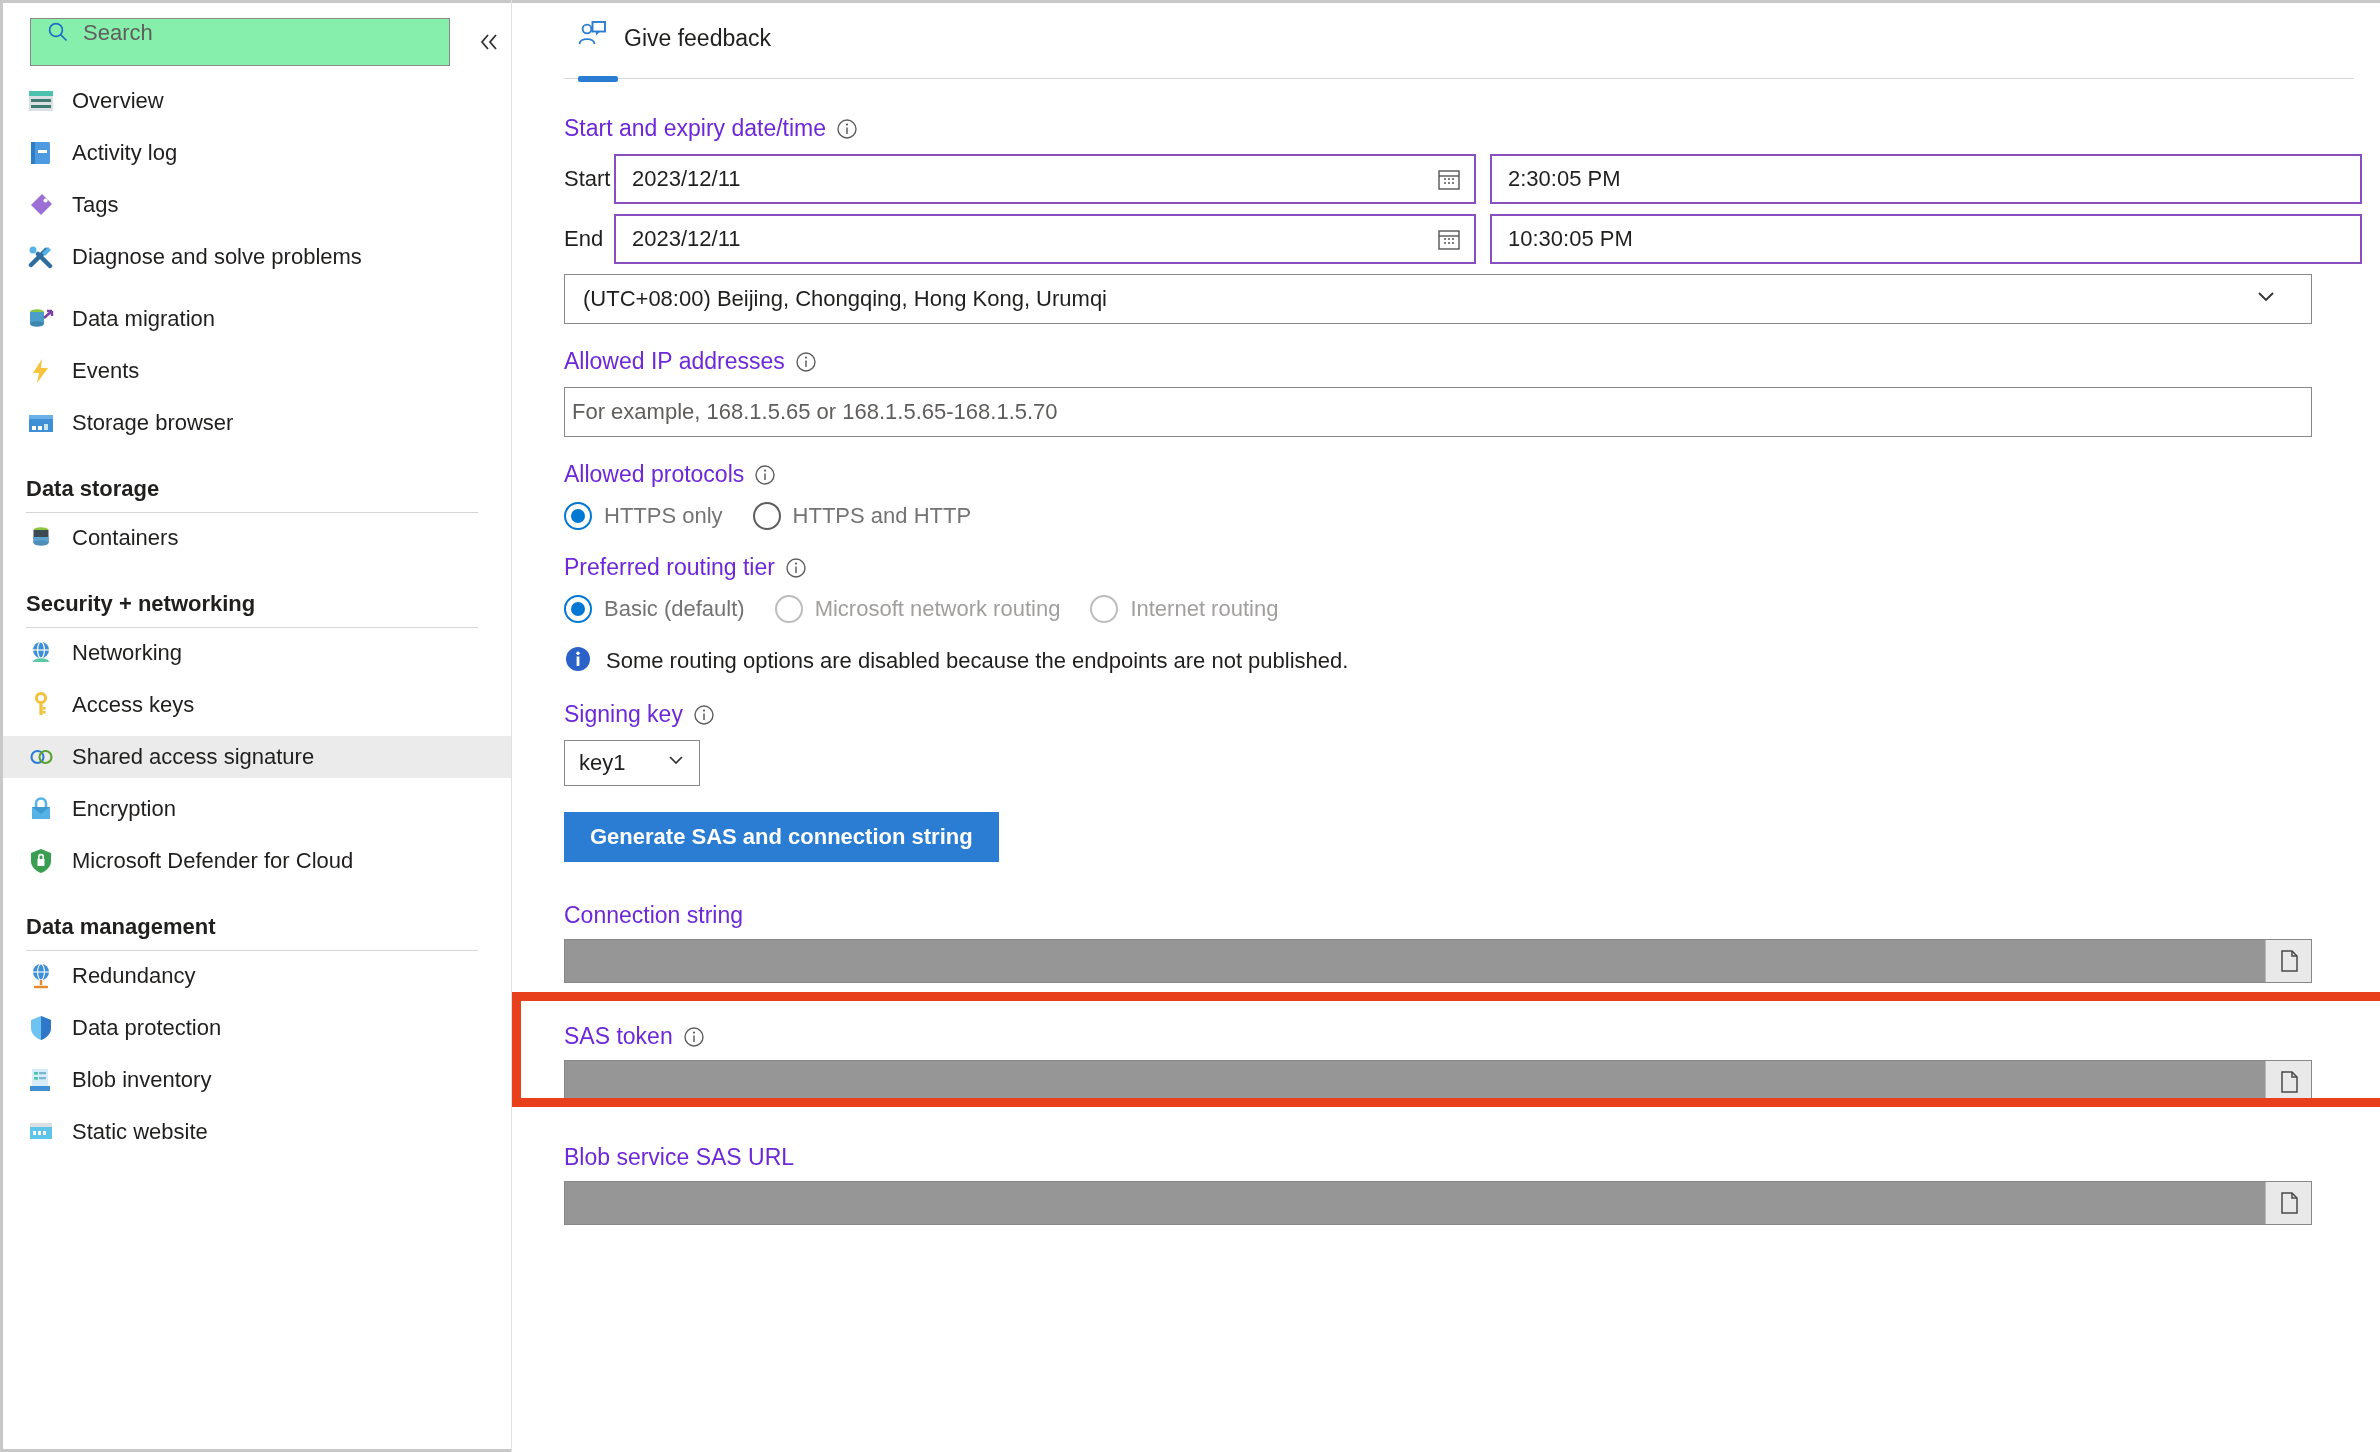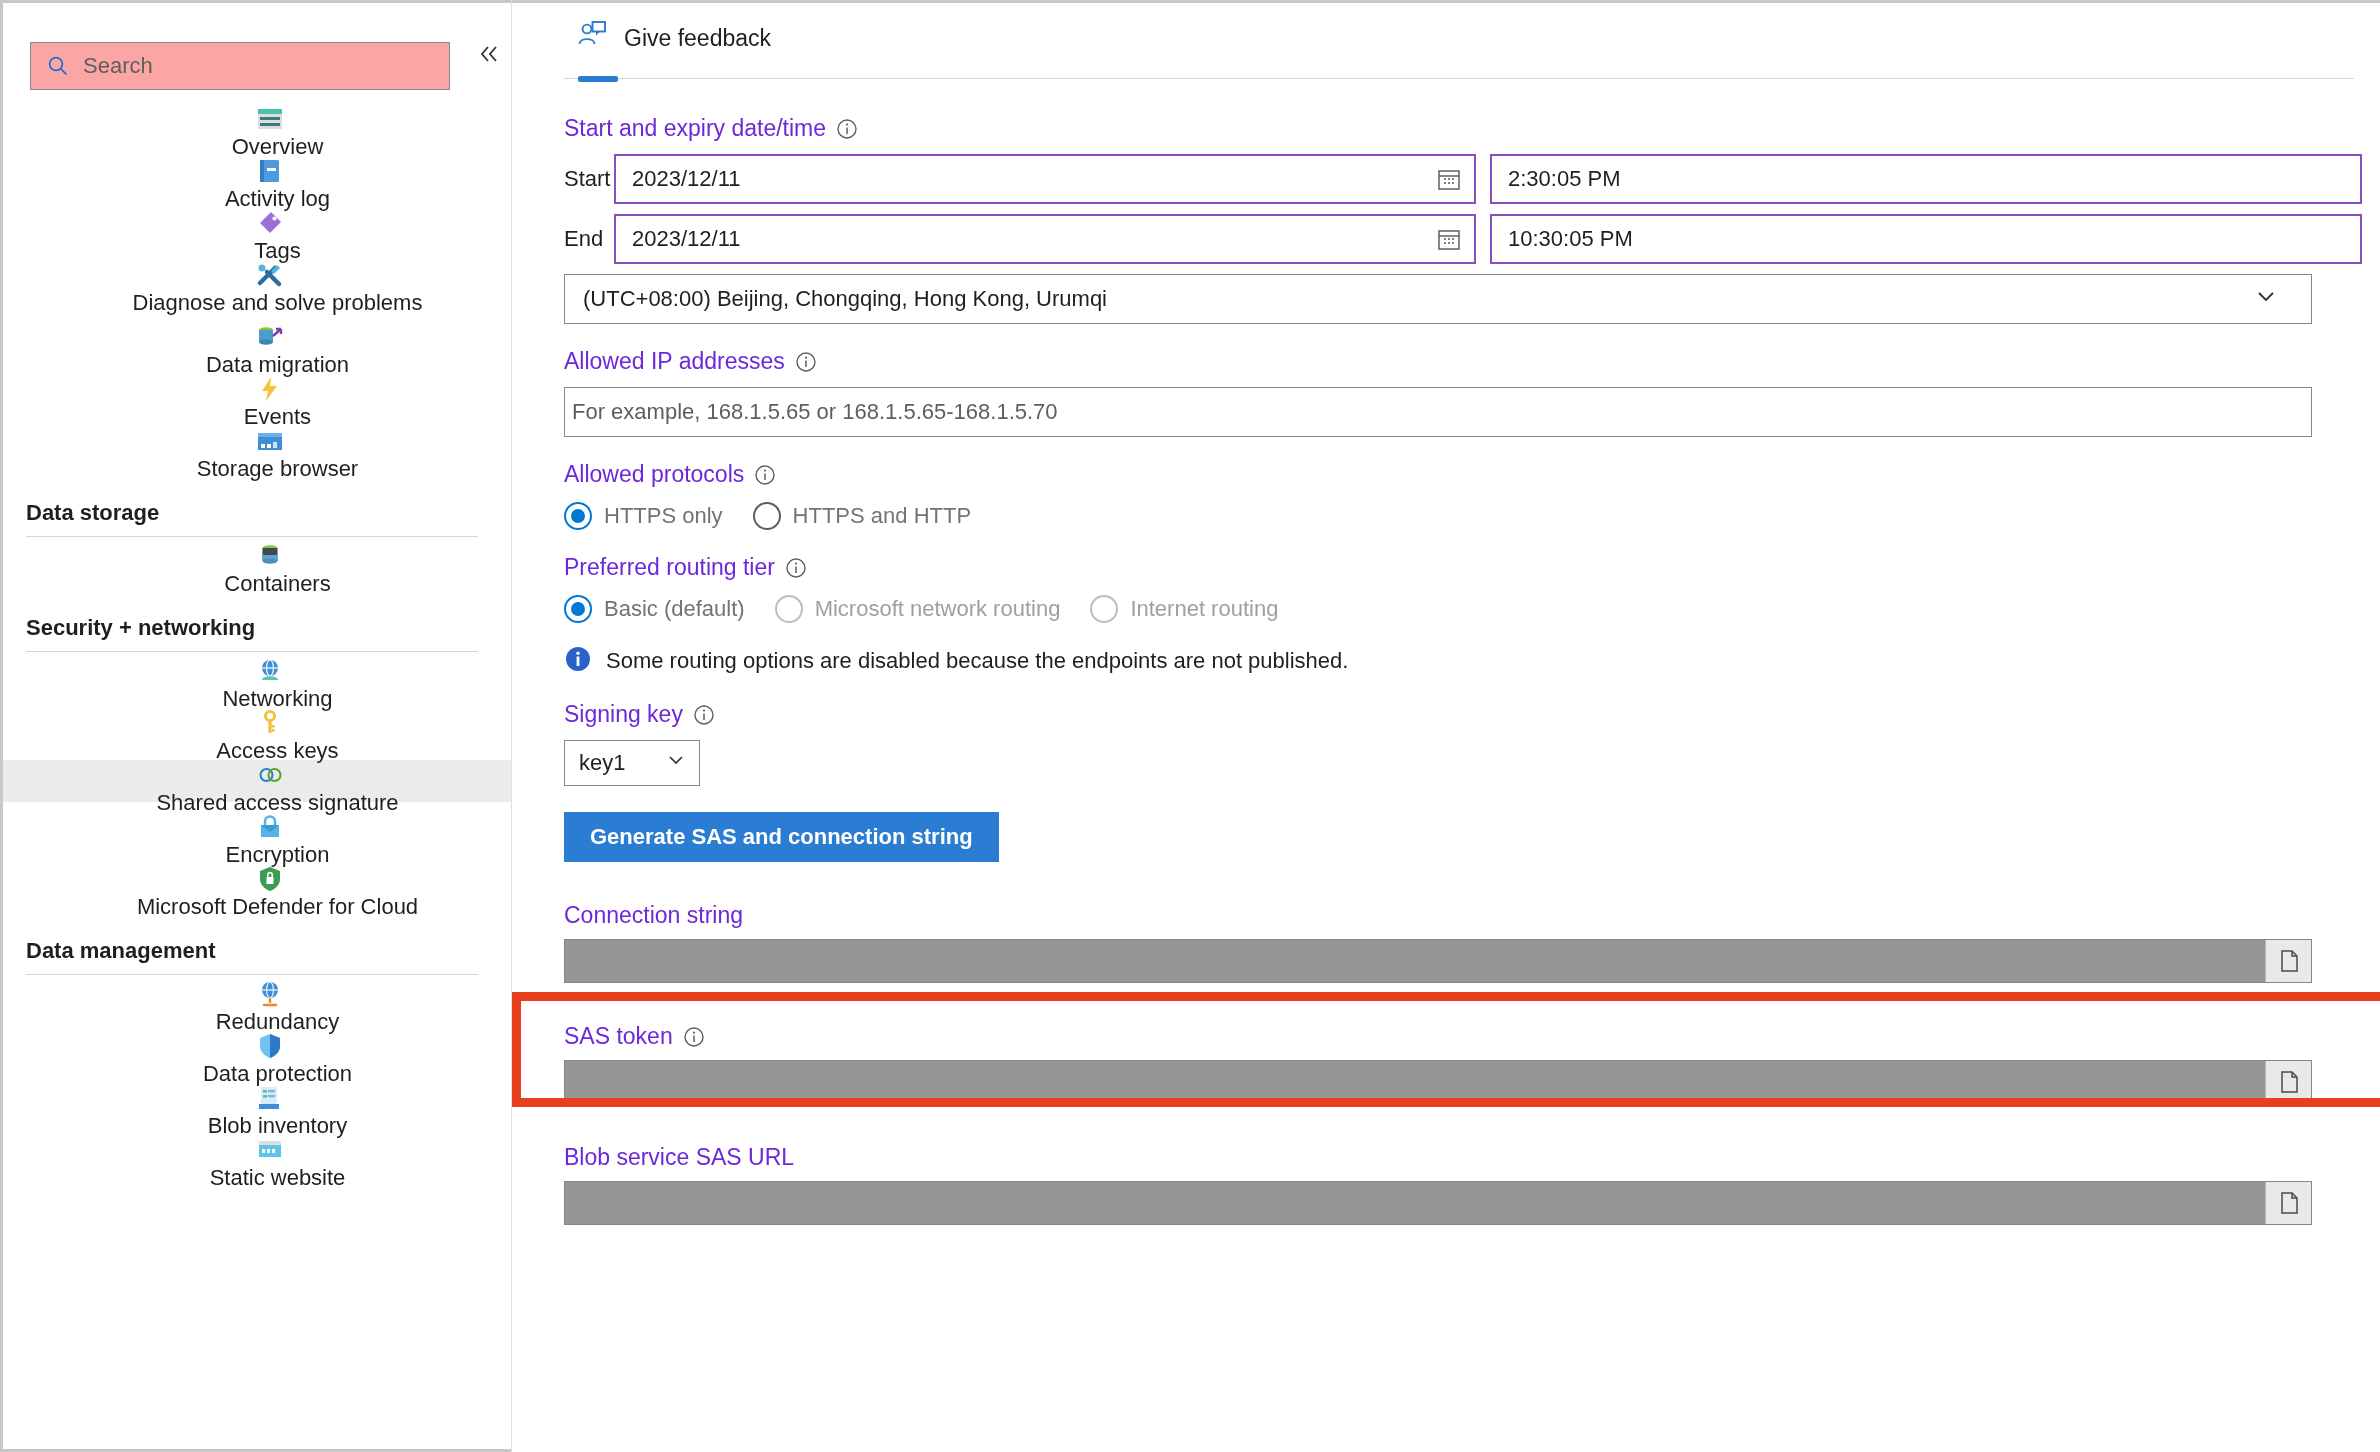--- a/index.html
+++ b/index.html
@@ -36,24 +36,23 @@
     width: 3px; background: #c8c8c8;
   }
   .search-row {
     display: flex; align-items: center;
     padding: 18px 0 14px 30px;
   }
   .search-box {
     position: relative;
     width: 420px; height: 48px;
     border: 1px solid #8a8886;
-    background: #fca5a5;
-    display: flex; align-items: center;
+    background: #86efac;
+    display: flex; align-items: flex-start;
     padding-left: 14px;
-    margin-top: 24px;
   }
   .search-icon-wrap {
     width: 26px; height: 26px;
     display: flex; align-items: center; justify-content: center;
     flex: 0 0 26px;
   }
   .search-input {
     border: none; outline: none;
     font-family: "Liberation Sans", sans-serif;
     font-size: 22px;
@@ -69,24 +68,23 @@
     display: flex; align-items: center; justify-content: center;
     color: #323130;
     font-size: 26px;
     cursor: pointer;
     user-select: none;
   }
   .nav-list { padding: 0; margin: 0; list-style: none; }
   .nav-item {
     display: flex; align-items: center;
     height: 42px;
-    padding-left: 44px;
+    padding-left: 26px;
     cursor: pointer;
     margin-bottom: 0;
-    flex-direction: column;
   }
   .nav-item.selected { background: #ebebeb; }
   .nav-icon {
     width: 30px; height: 30px;
     flex: 0 0 30px;
     display: flex; align-items: center; justify-content: center;
     margin-right: 16px;
   }
   .nav-label {
     font-size: 22px;

